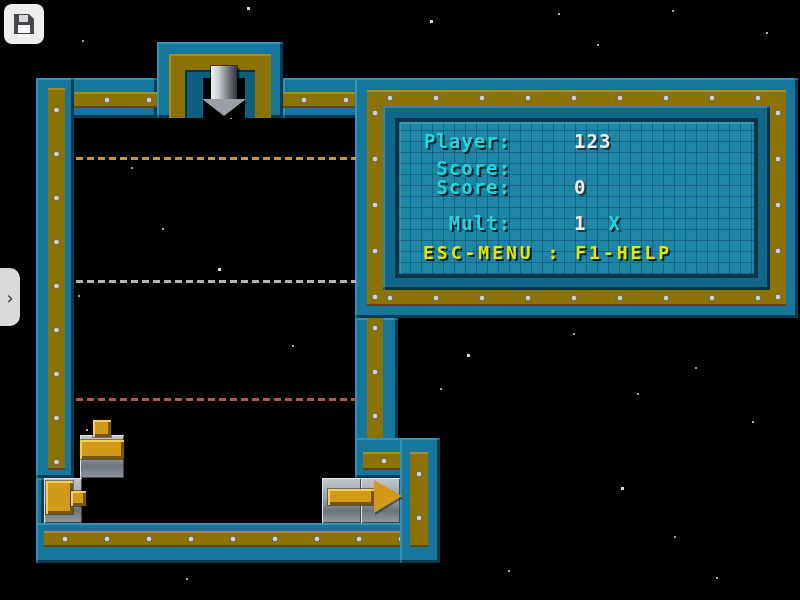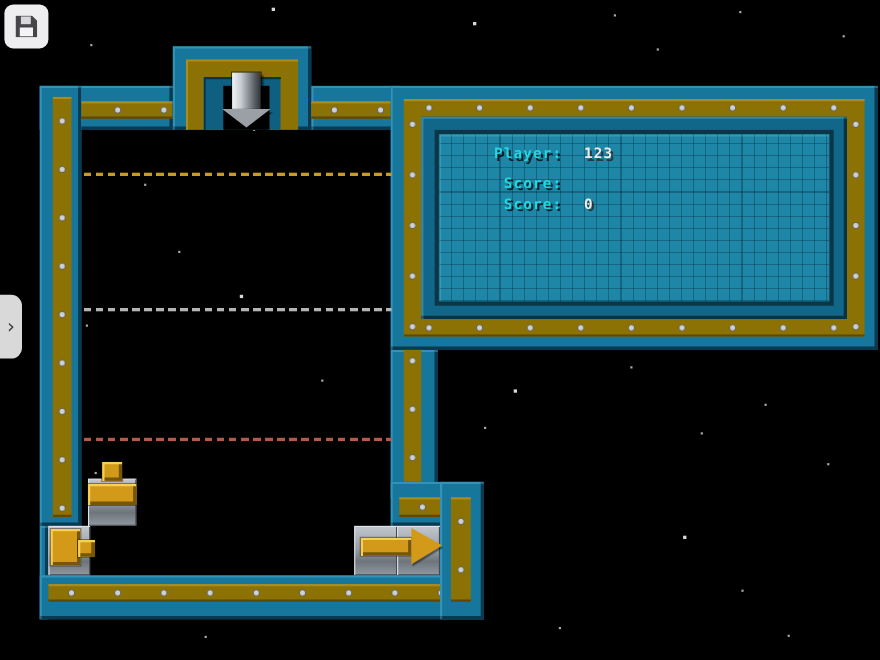--- a/index.html
+++ b/index.html
@@ -30,24 +30,24 @@
 
   
   #panel-olive{inset:12px;}
   #panel-inner{inset:28px;background:#11678a;}
   #hud{position:absolute;inset:40px;background:#1e86a6;border:4px solid #0a3648;
        box-shadow:inset 2px 2px 0 rgba(160,230,255,.2);
        background-image:
          repeating-linear-gradient(0deg, rgba(4,40,55,.35) 0 1px, rgba(0,0,0,0) 1px 11px),
          repeating-linear-gradient(90deg, rgba(4,40,55,.35) 0 1px, rgba(0,0,0,0) 1px 11px);}
   .hud-row{position:absolute;left:0;right:0;height:22px;display:flex;align-items:center;
-       font-weight:bold;font-size:13px;line-height:20px;letter-spacing:1px;}
+       font-weight:bold;font-size:19px;line-height:20px;letter-spacing:1px;}
   .hl{display:inline-block;width:112px;text-align:right;color:#25d6e0;white-space:pre;
        text-shadow:2px 2px 0 rgba(0,0,0,.75);}
-  .hv{margin-left:20px;color:#ececec;white-space:pre;text-shadow:2px 2px 0 rgba(40,40,40,.8);}
+  .hv{margin-left:20px;color:#ececec;white-space:pre;text-shadow:2px 2px 0 rgba(40,40,40,.8);padding-left:43px;}
   .hs{margin-left:22px;color:#25d6e0;text-shadow:2px 2px 0 rgba(0,0,0,.75);}
   #hud-footer{position:absolute;left:24px;top:120px;color:#e8e400;font-weight:bold;font-size:18px;
        letter-spacing:3px;text-shadow:2px 2px 0 rgba(0,0,0,.75);white-space:pre;}
 
   
   .guide-line{position:absolute;left:76px;width:280px;height:3px;}
   .piece{position:absolute;}
   .tile{position:absolute;background:linear-gradient(180deg,#c2c8ce 0%,#9aa0a8 45%,#868c94 58%,#6e747c 72%,#9098a0 100%);
         box-shadow:inset 1px 1px 0 #dde3e9, inset -1px -1px 0 #43494f;}
   .gold{position:absolute;background:#d29a18;
@@ -147,20 +147,26 @@
         <span class="hl">Player:</span>
         <span class="hv">123</span>
       </div>
       <div class="hud-row" style="top:35px">
         <span class="hl">Score:</span>
       </div>
       <div class="hud-row" style="top:54px">
         <span class="hl">Score:</span>
         <span class="hv">0</span>
       </div>
+      <div class="hud-row" style="top:90px">
+        <span class="hl">Mult:</span>
+        <span class="hv">1</span>
+        <span class="hs">X</span>
+      </div>
+      <div id="hud-footer">ESC-MENU : F1-HELP</div>
     </div>
   </div>
 
   <div style="position:absolute;left:74px;top:118px;width:281px;height:405px"></div>
   <div class="layer">
       <div class="guide-line" style="top: 157px; background: repeating-linear-gradient(90deg, rgb(200, 154, 38) 0px, rgb(200, 154, 38) 7px, rgba(0, 0, 0, 0) 7px, rgba(0, 0, 0, 0) 11px);"></div>
       <div class="guide-line" style="top: 280px; background: repeating-linear-gradient(90deg, rgb(180, 180, 180) 0px, rgb(180, 180, 180) 7px, rgba(0, 0, 0, 0) 7px, rgba(0, 0, 0, 0) 11px);"></div>
       <div class="guide-line" style="top: 398px; background: repeating-linear-gradient(90deg, rgb(180, 90, 74) 0px, rgb(180, 90, 74) 7px, rgba(0, 0, 0, 0) 7px, rgba(0, 0, 0, 0) 11px);"></div>
     </div>
 

